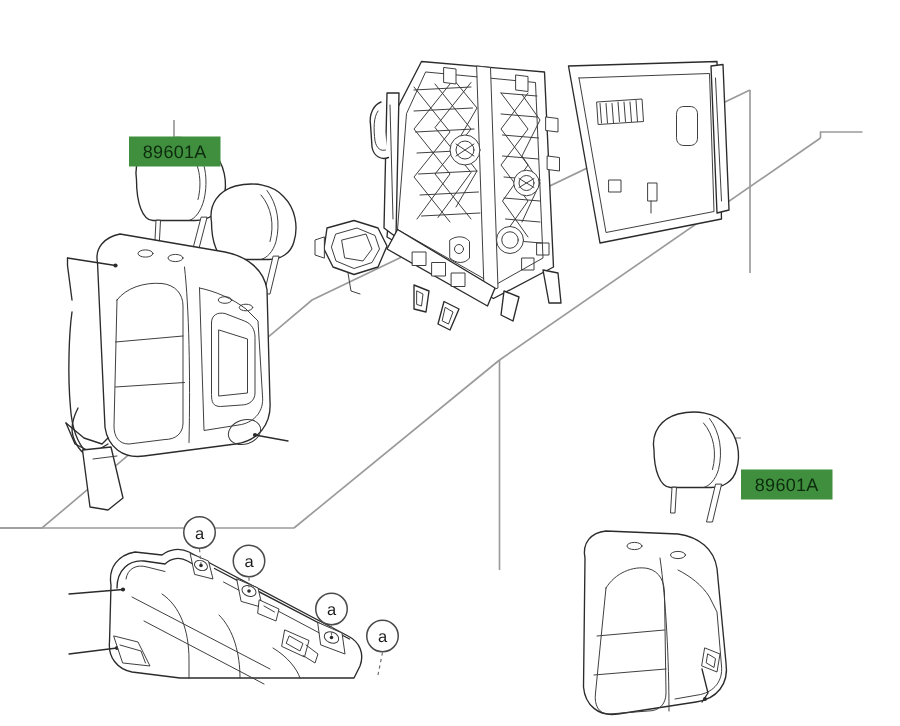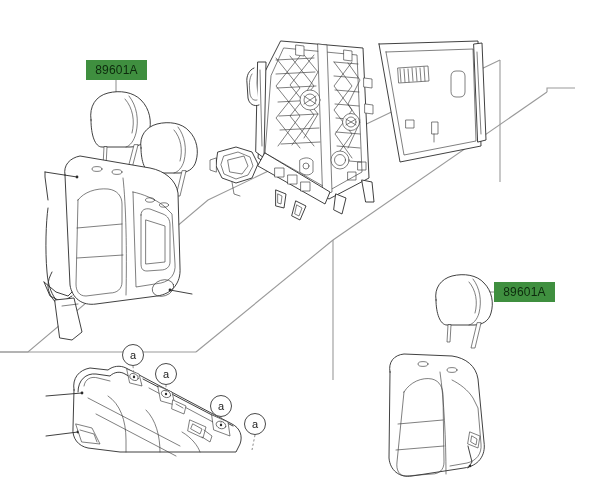--- a/index.html
+++ b/index.html
@@ -29,20 +29,21 @@
     background: #3f8f3f;
     color: #0d2b0d;
     font-family: "Liberation Sans", sans-serif;
     font-size: 12px;
     line-height: 18px;
     letter-spacing: 0.2px;
     padding: 1px 4px 1px 4px;
     white-space: nowrap;
     box-sizing: border-box;
     text-align: center;
+    margin-top: 31px;
   }
   #label-89601A-upper { left: 86px; top: 60px; width: 61px; height: 20px; }
   #label-89601A-lower { left: 494px; top: 282px; width: 61px; height: 20px; }
 </style>
 </head>
 <body>
 
 <div id="stage">
 
   <svg id="art" viewBox="0 0 600 484">

